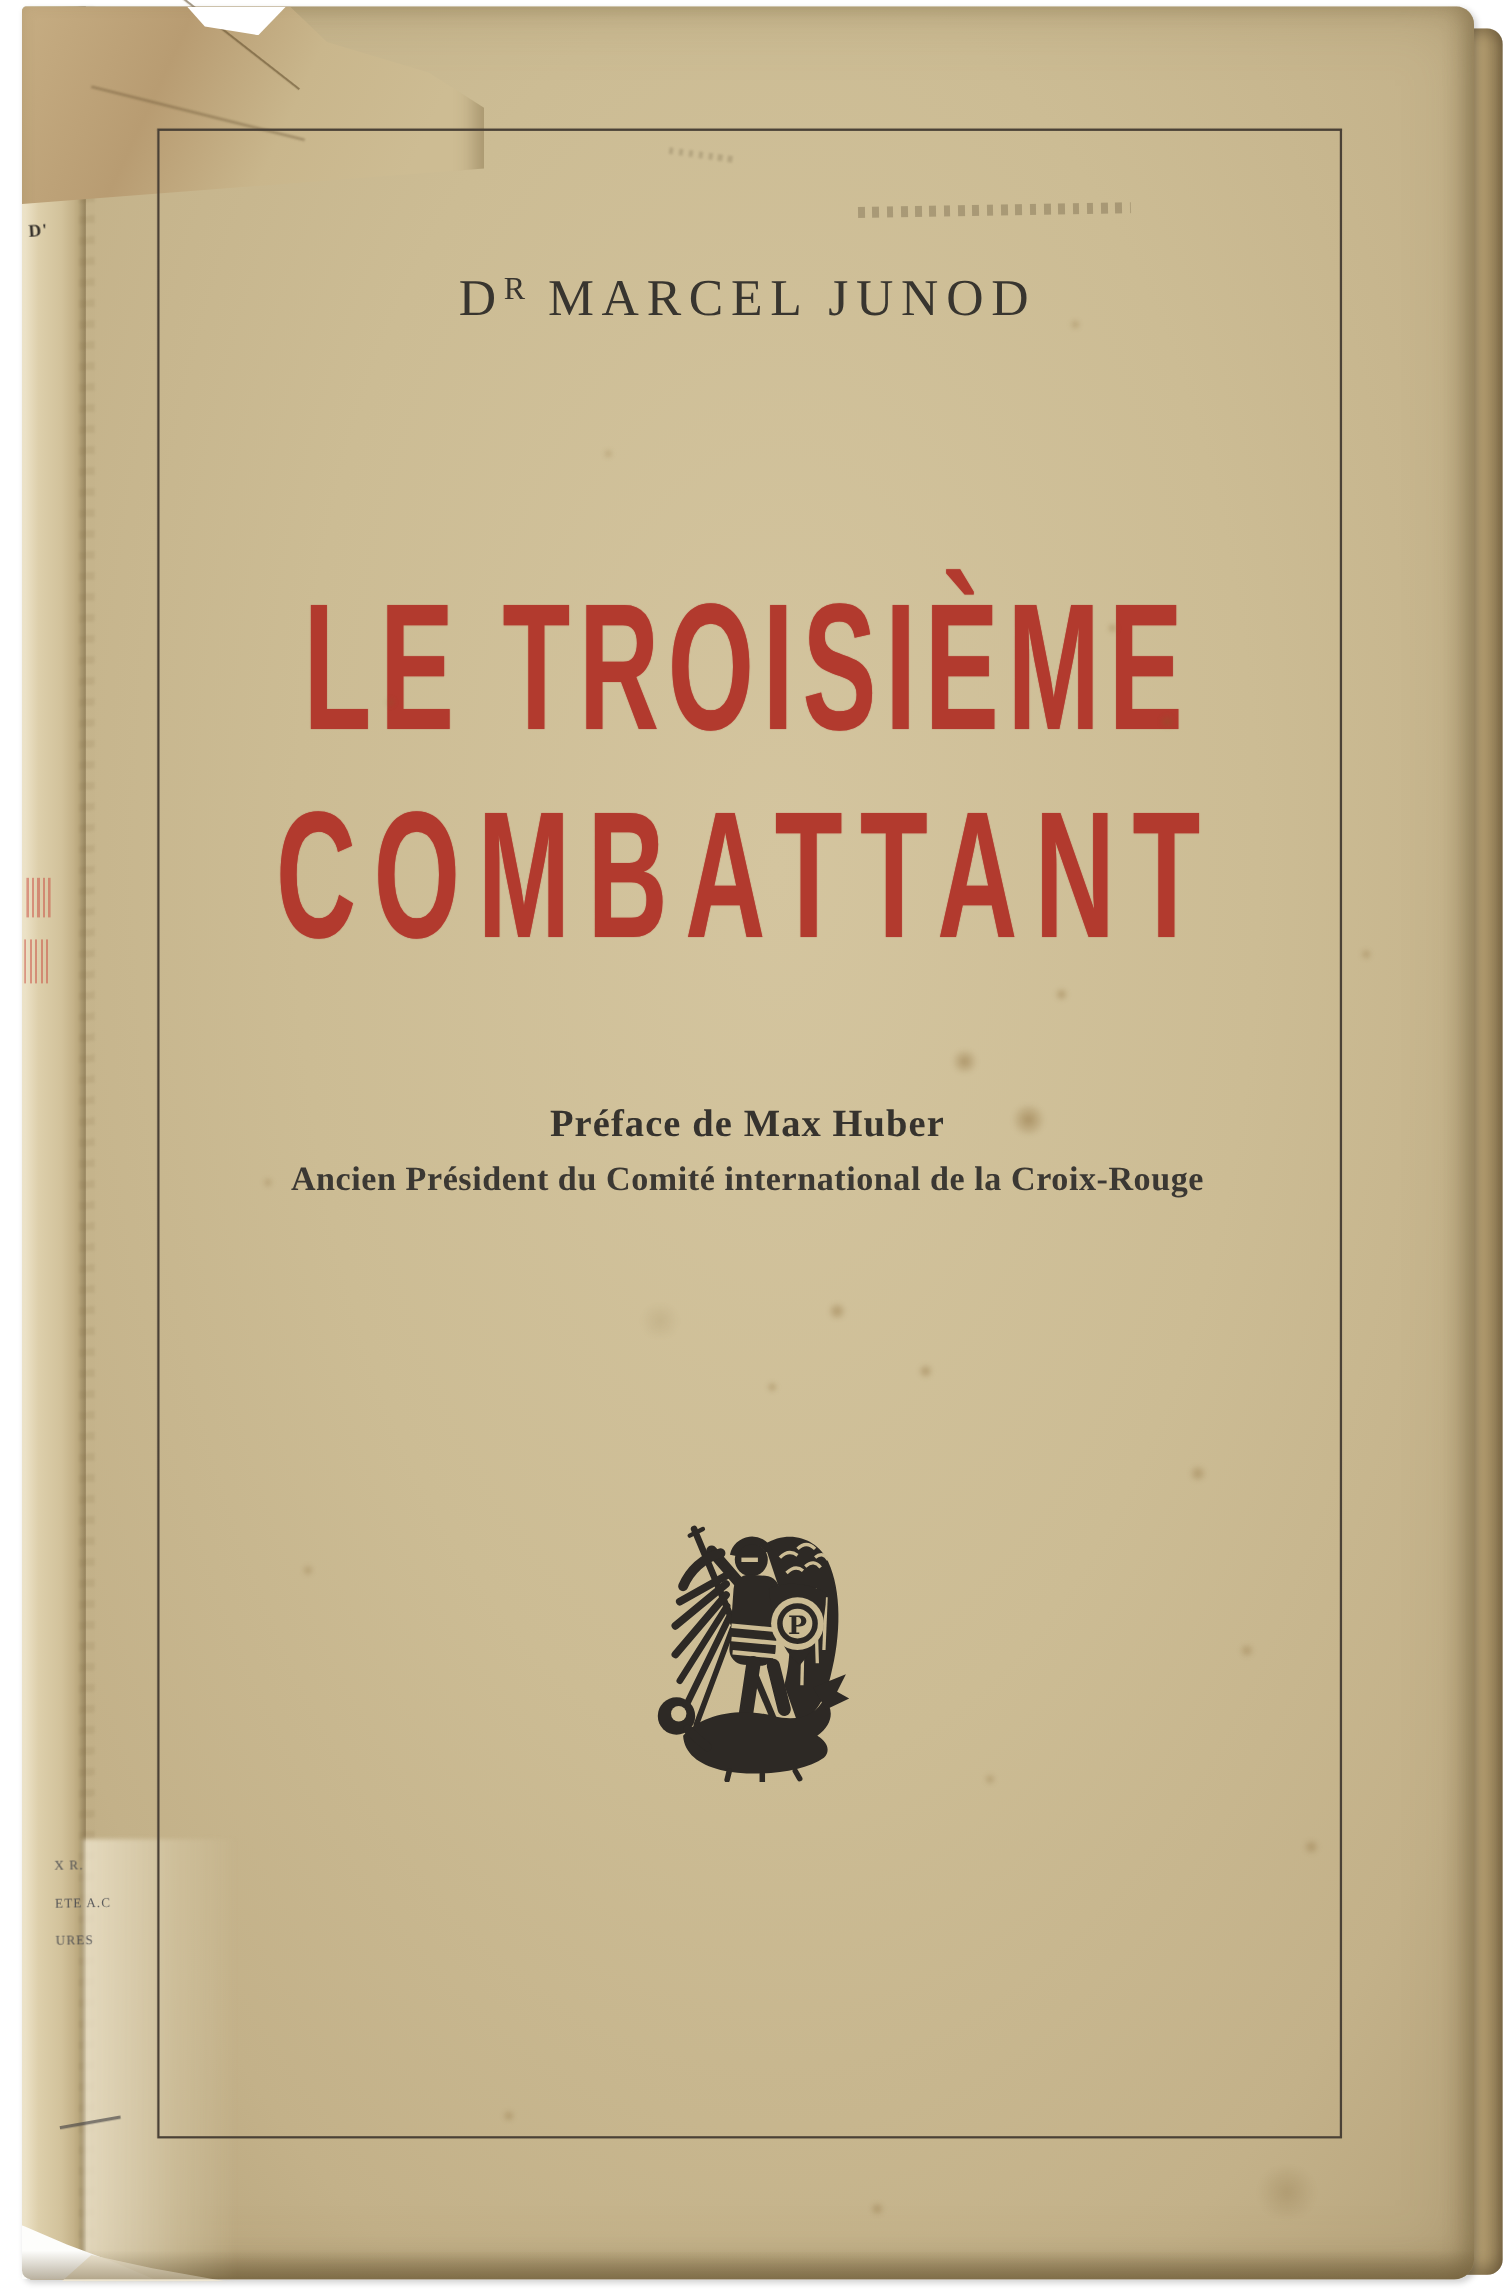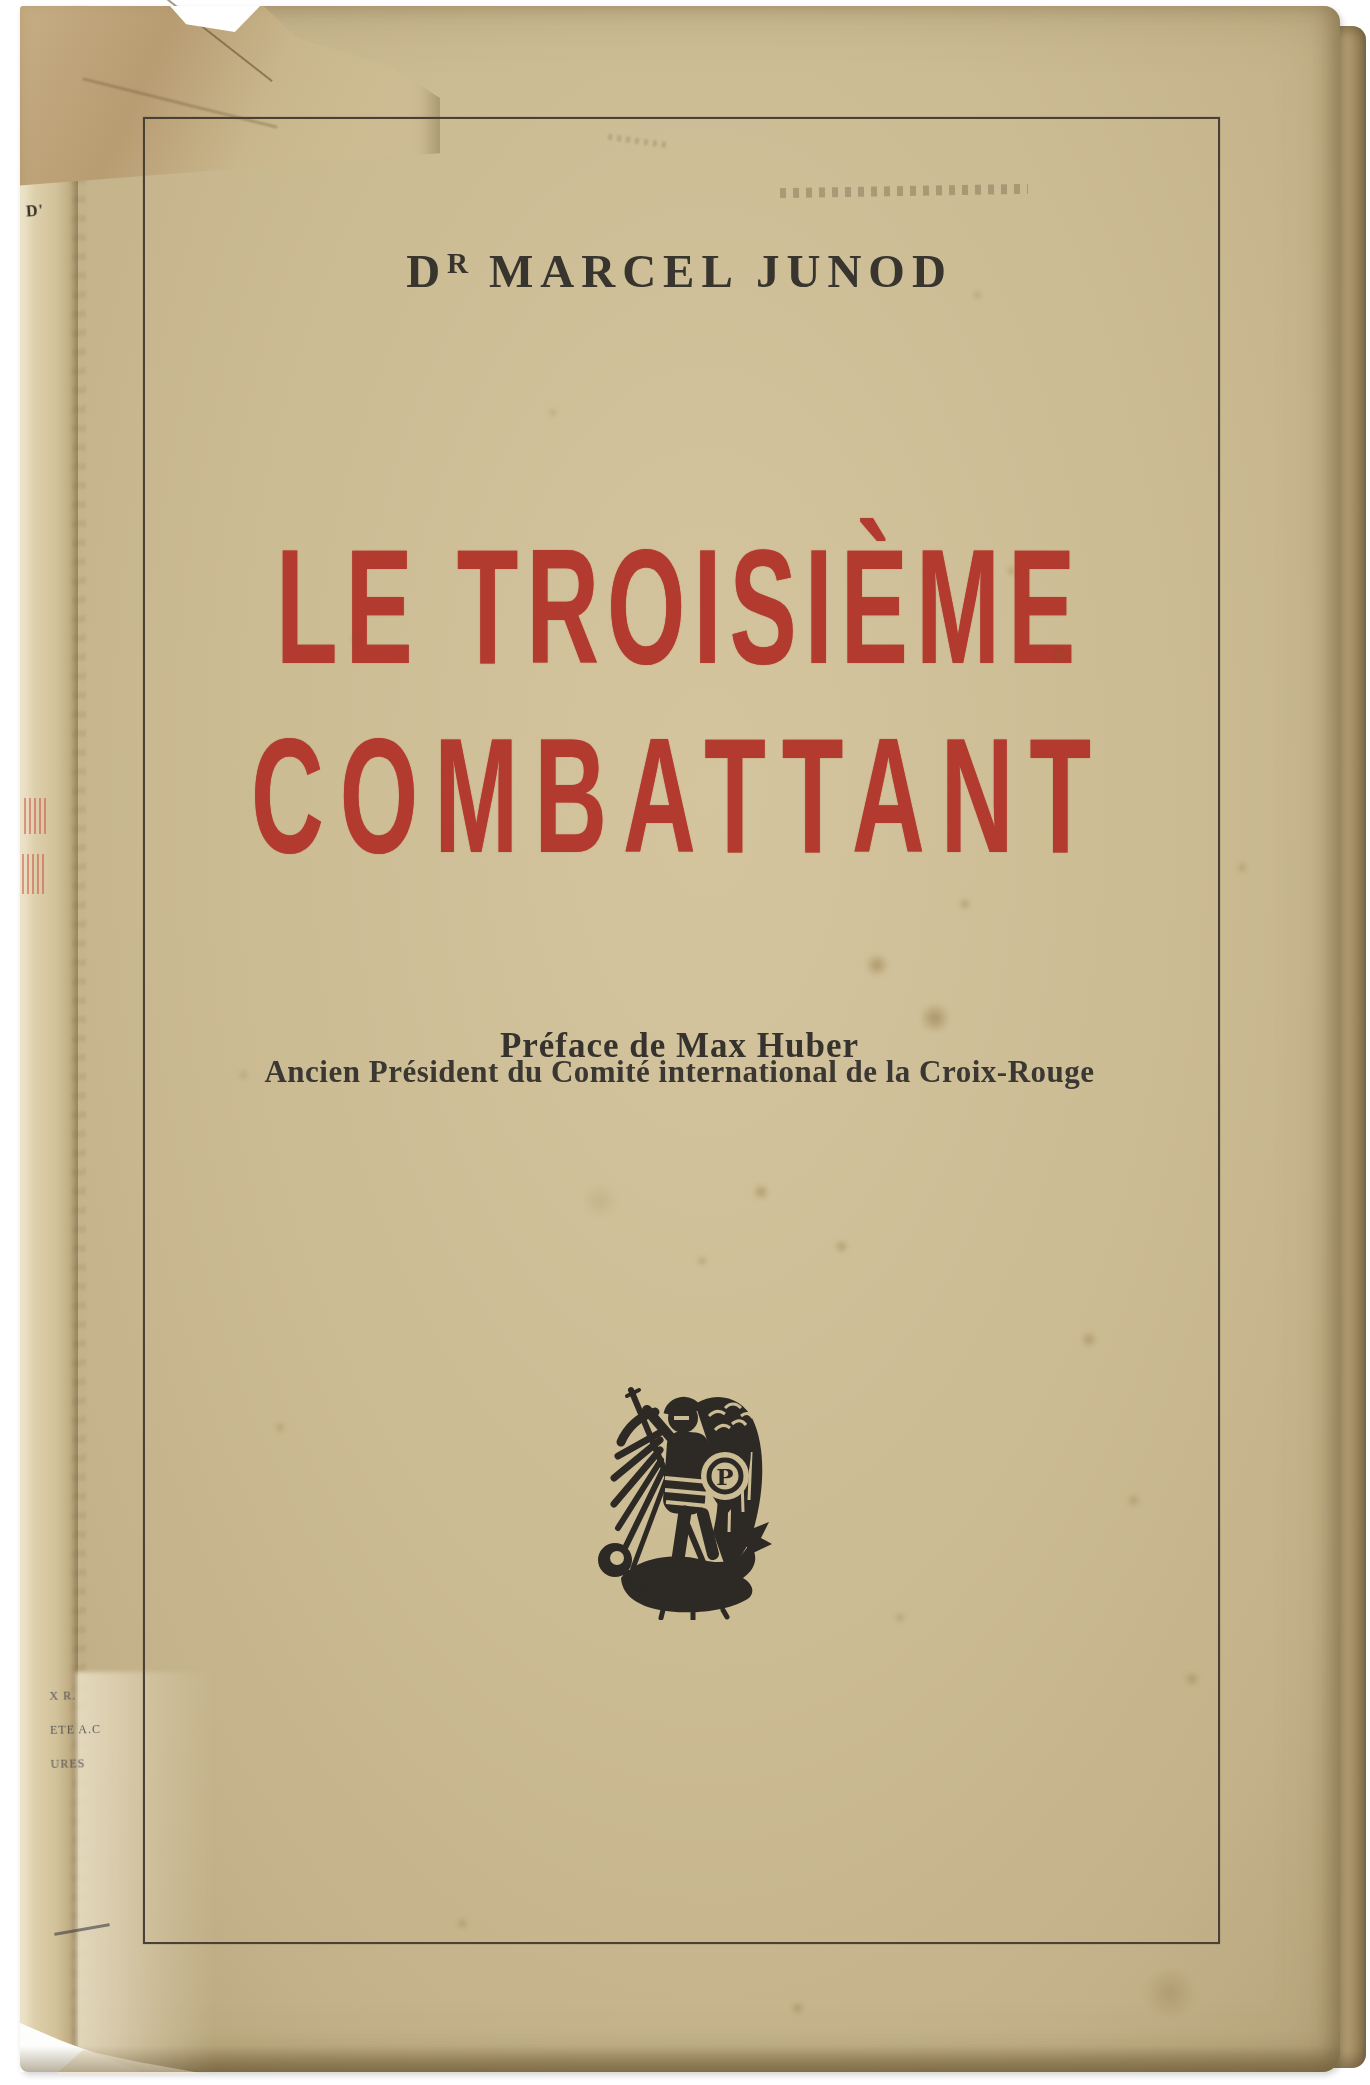--- a/index.html
+++ b/index.html
@@ -71,36 +71,36 @@
   
   .frame{
     position:absolute;left:123px;top:111px;width:1073px;height:1823px;
     border:2px solid #4a4136;
     box-shadow:0 0 1px rgba(74,65,54,.6);
   }
 
   
   .centerband{position:absolute;left:123px;width:1073px;text-align:center;color:#3b3833;}
 
-  .author{top:238px;font-weight:bold;font-size:47px;letter-spacing:7px;color:#38352f;}
+  .author{top:238px;font-weight:normal;font-size:47px;letter-spacing:7px;color:#38352f;}
   .author .sup{font-size:0.62em;vertical-align:14px;letter-spacing:2px;}
   .author-subtitle{top:304px;font-size:28px;letter-spacing:7px;color:#3b3833;}
 
   .title-line{
     font-family:"Liberation Sans","DejaVu Sans",sans-serif;font-weight:bold;color:#b23a2e;
     white-space:nowrap;line-height:1;
   }
   .title1{top:516px;height:170px;}
   .title2{top:688px;height:170px;margin-top:17px;}
   .title1 .title-line{font-size:126px;letter-spacing:10px;display:inline-block;transform:scale(.80,1.30);transform-origin:center;}
   .title2 .title-line{font-size:126px;letter-spacing:20px;display:inline-block;transform:scale(.80,1.30);transform-origin:center;}
   .title-wrap{display:flex;align-items:center;justify-content:center;}
   .title-ink{text-shadow:0 0 1px rgba(178,58,46,.8);}
 
-  .preface{top:1020px;font-weight:bold;font-size:35px;letter-spacing:1px;color:#36332e;}
+  .preface{top:996px;font-weight:bold;font-size:35px;letter-spacing:1px;color:#36332e;}
   .preface-sub{top:1048px;font-size:31px;letter-spacing:.5px;color:#3b3833;font-weight:bold;}
 
   .publisher{top:1722px;font-weight:bold;font-size:46px;white-space:nowrap;}
   .publisher span{display:inline-block;transform:scaleX(.86);transform-origin:center;letter-spacing:2px;color:#35322c;}
 
   
   .emblem{position:absolute;left:571px;top:1376px;width:182px;height:238px;}
 
   
   .spot{position:absolute;border-radius:50%;filter:blur(2px);}

